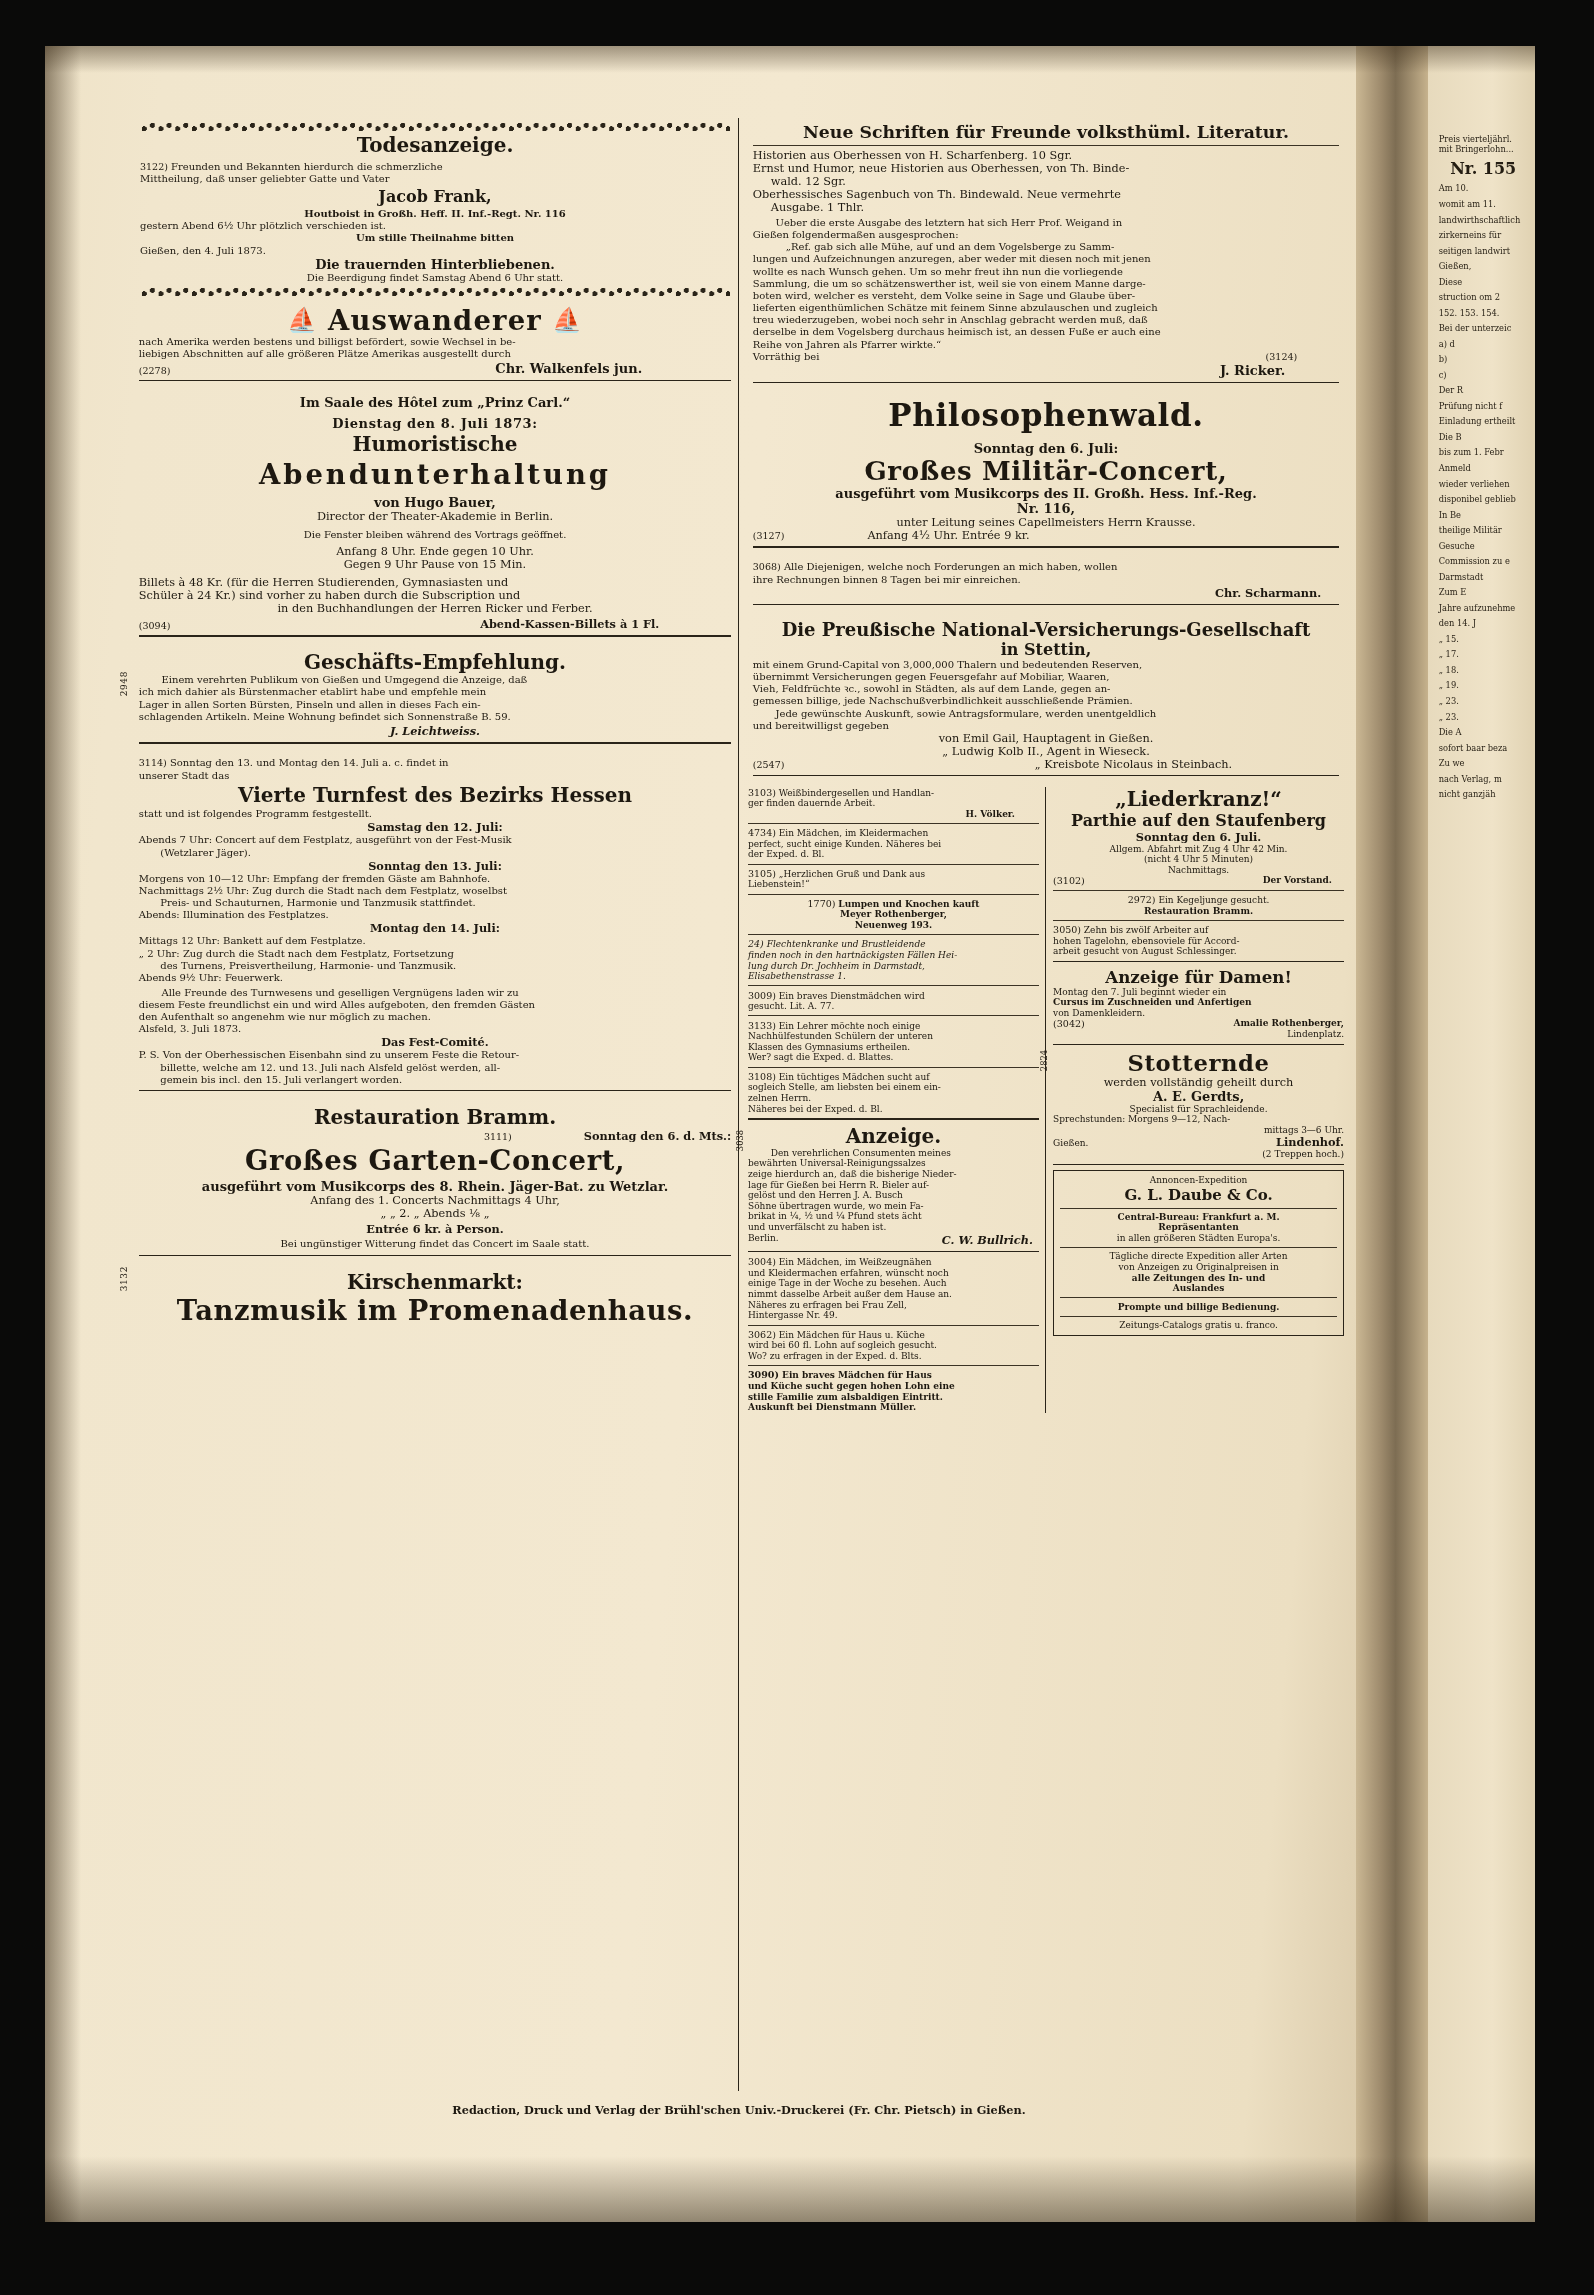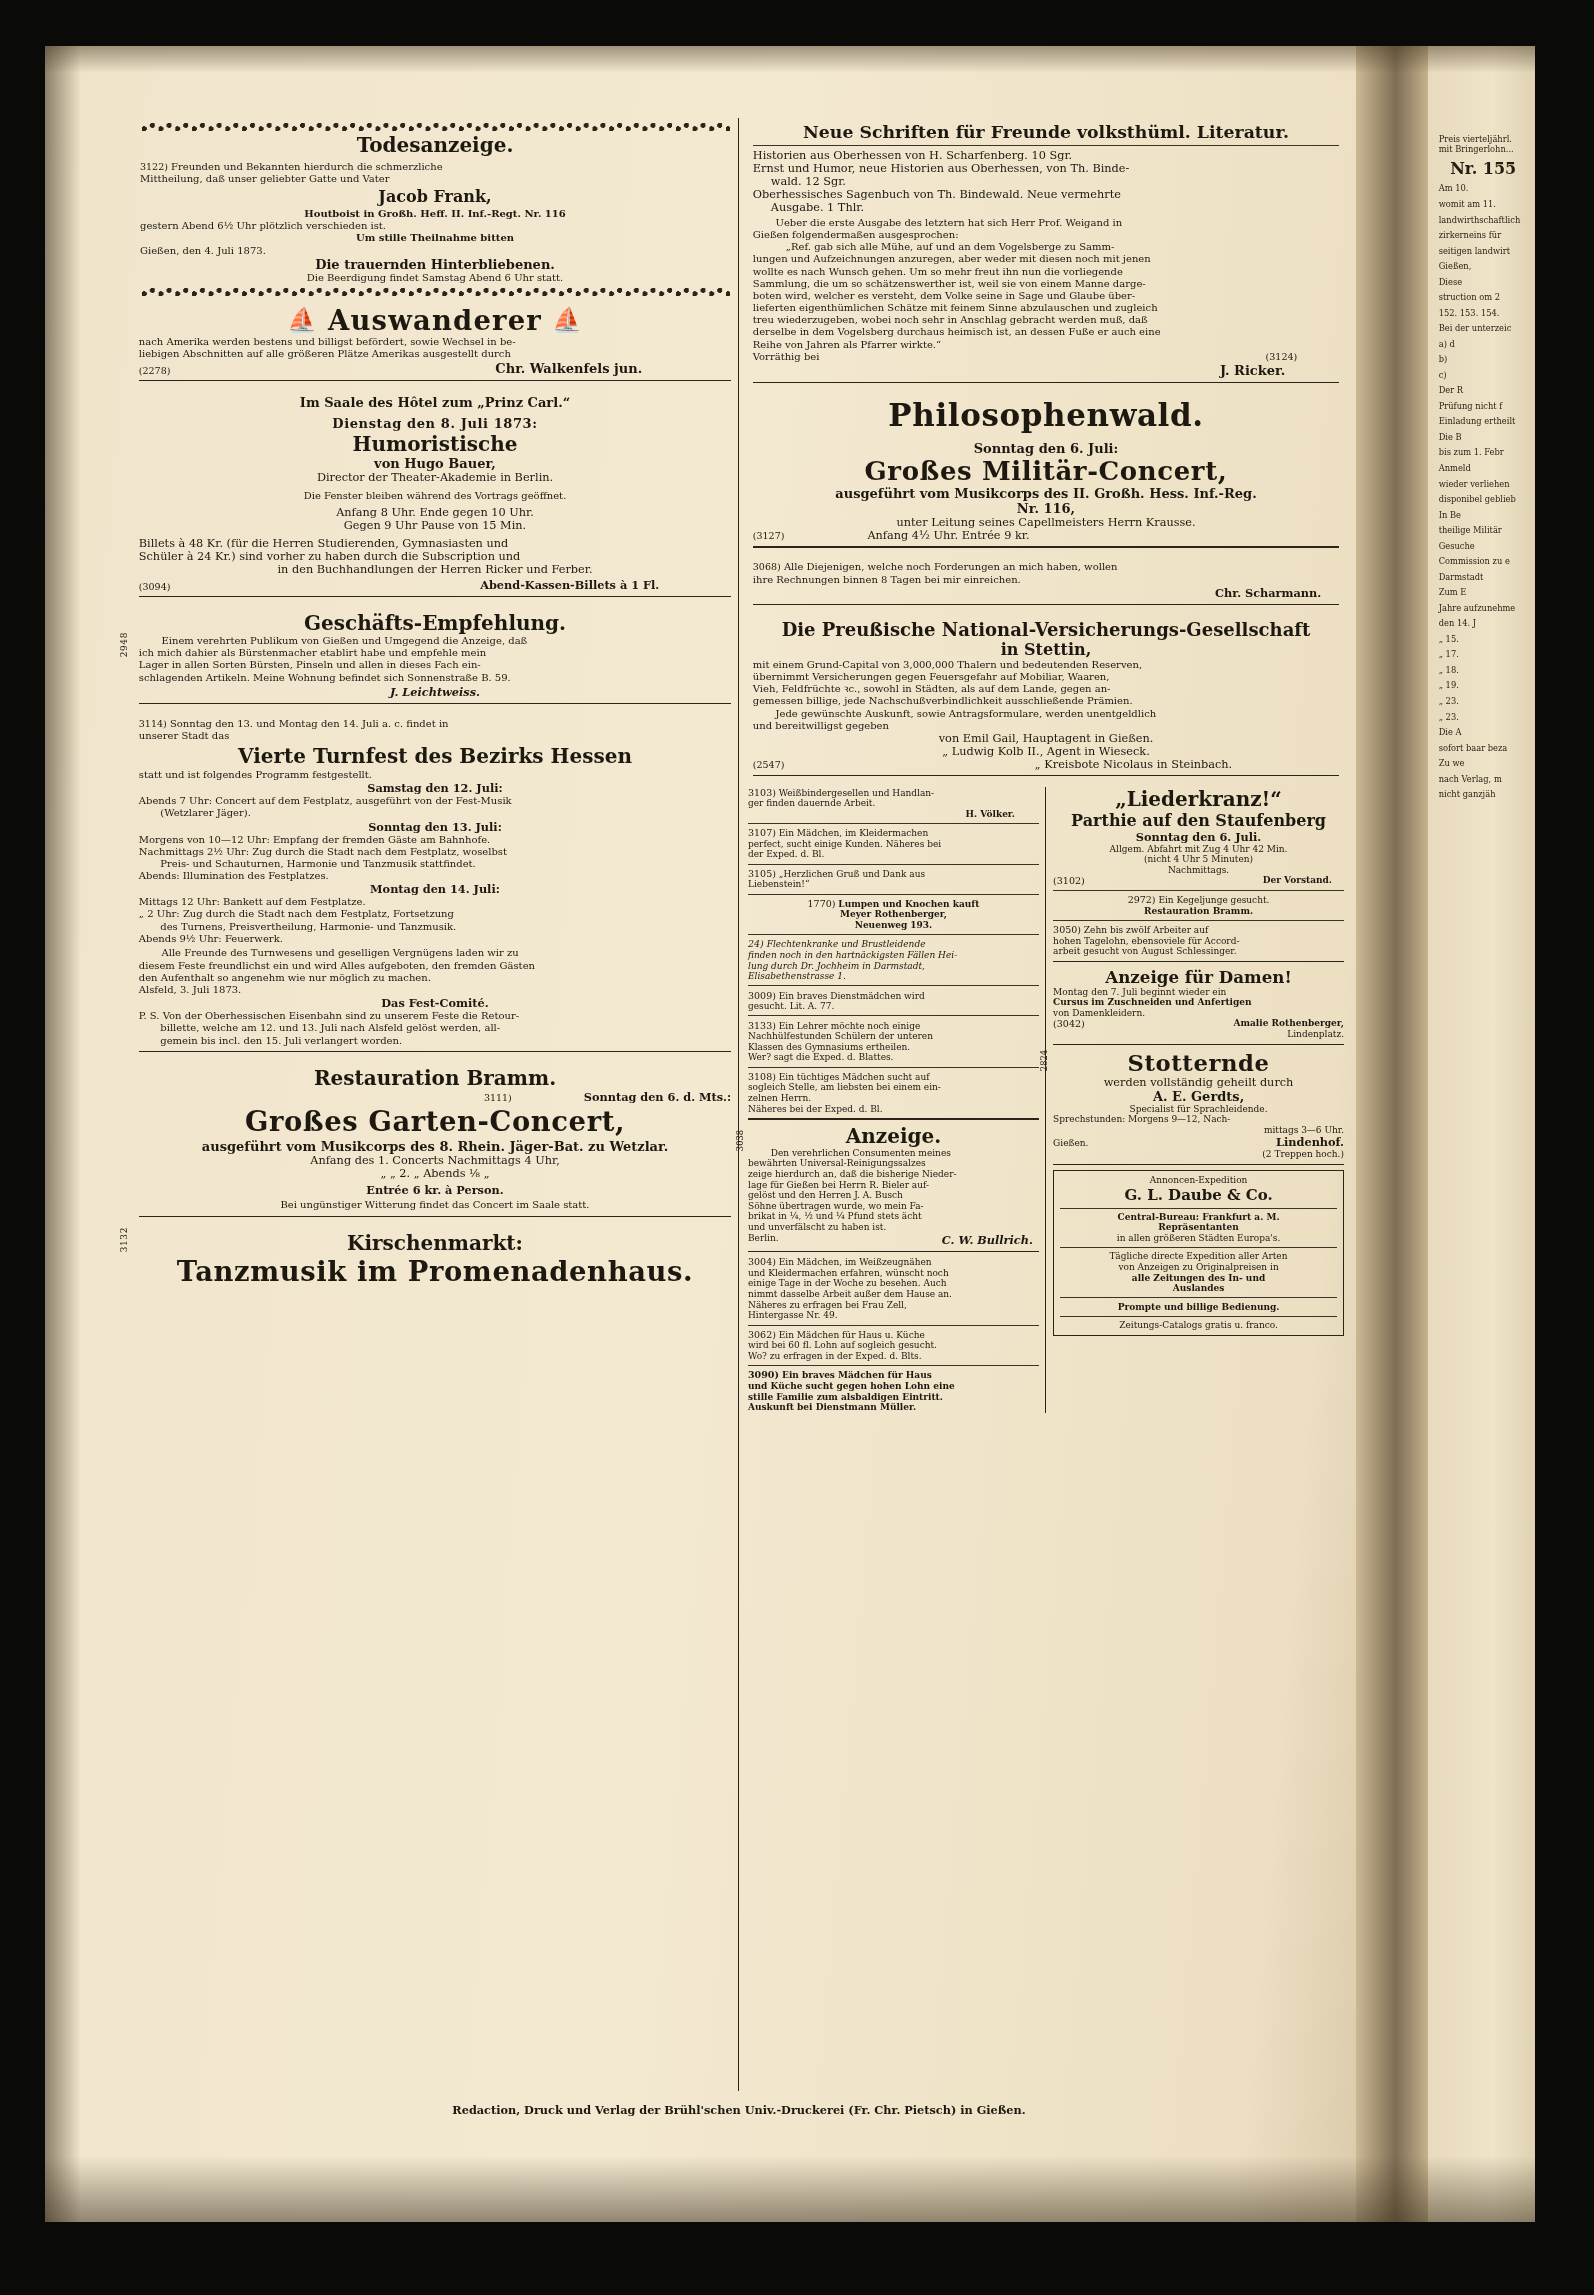--- a/index.html
+++ b/index.html
@@ -201,20 +201,21 @@
             <span class="num">(2278)</span>
             <span class="hd4" style="margin-right:89px;">Chr. Walkenfels jun.</span>
           </div>
           <div class="rule"></div>
         </div>
 
         <div class="box ctr">
           <div class="hd4">Im Saale des Hôtel zum „Prinz Carl.“</div>
           <div class="hd4" style="margin-top:6px;letter-spacing:0.6px;">Dienstag den 8. Juli 1873:</div>
           <div class="hd2" style="margin-top:1.2px;">Humoristische</div>
+          <div class="hd1 spaced" style="margin:2.4px 0 4.8px;">Abendunterhaltung</div>
           <div class="hd4">von Hugo Bauer,</div>
           <div class="sub">Director der Theater-Akademie in Berlin.</div>
           <div class="sm" style="margin-top:6px;">Die Fenster bleiben während des Vortrags geöffnet.</div>
           <div class="sub" style="margin-top:3.6px;">Anfang 8 Uhr.        Ende gegen 10 Uhr.</div>
           <div class="sub">Gegen 9 Uhr Pause von 15 Min.</div>
           <div class="sub jst" style="margin-top:4.8px;">Billets à 48 Kr. (für die Herren Studierenden, Gymnasiasten und</div>
           <div class="sub jst">Schüler à 24 Kr.) sind vorher zu haben durch die Subscription und</div>
           <div class="sub">in den Buchhandlungen der Herren Ricker und Ferber.</div>
           <div style="display:flex;justify-content:space-between;align-items:flex-end;margin-top:2.4px;">
             <span class="num">(3094)</span>
@@ -364,21 +365,21 @@
           <div class="cellL">
             <div class="xs">
               <span class="num">3103)</span>
               <span>Weißbindergesellen und Handlan-</span>
               <div>ger finden dauernde Arbeit.</div>
               <div style="text-align:right;padding-right:24px;" class="blk">H. Völker.</div>
             </div>
             <div class="rule-thin"></div>
 
             <div class="xs">
-              <span class="num">3107)</span>
+              <span class="num">4734)</span>
               <span>Ein Mädchen, im Kleidermachen</span>
               <div>perfect, sucht einige Kunden.  Näheres bei</div>
               <div>der Exped. d. Bl.</div>
             </div>
             <div class="rule-thin"></div>
 
             <div class="xs">
               <span class="num">3105)</span>
               <span>„Herzlichen Gruß und Dank aus</span>
               <div>Liebenstein!“</div>

